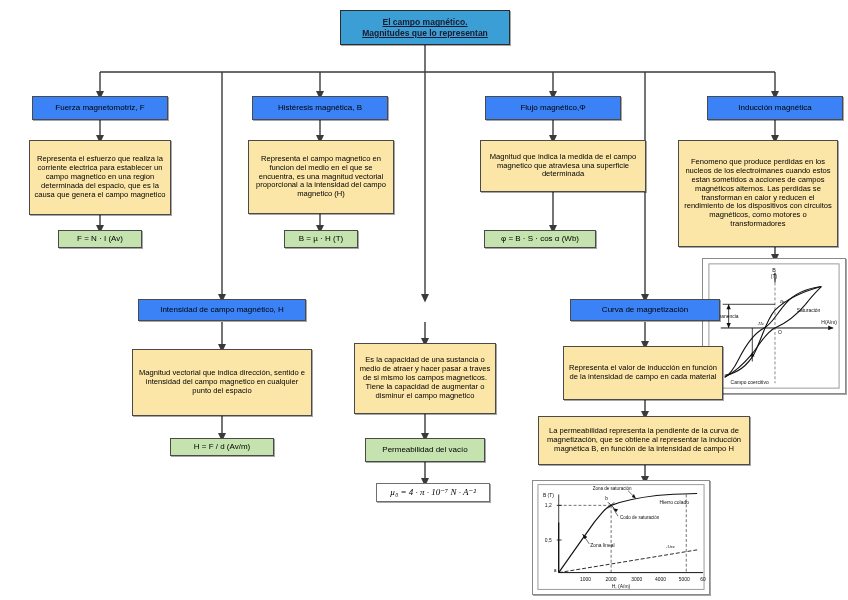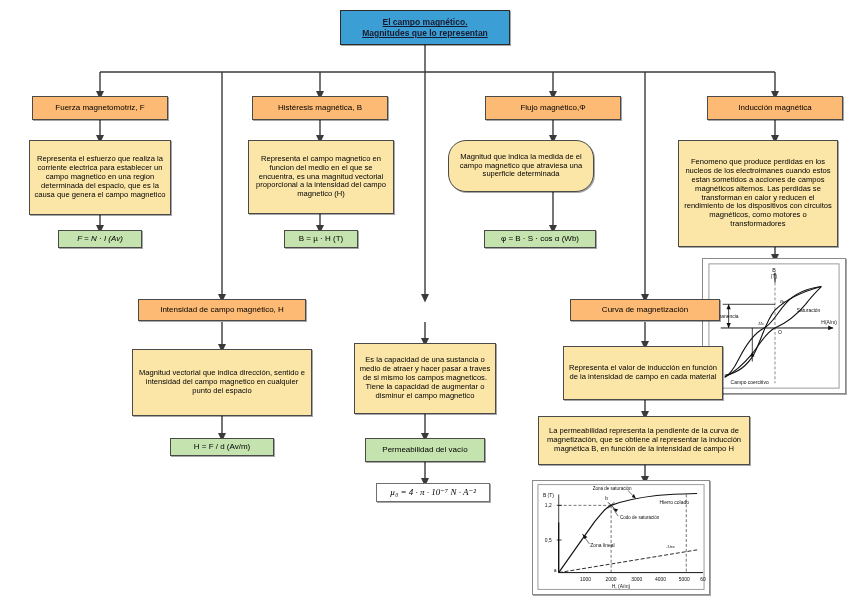--- a/index.html
+++ b/index.html
@@ -15,21 +15,21 @@
     display:flex;align-items:center;justify-content:center;
     text-align:center;line-height:1.18;
     color:#000000;
     box-shadow:1px 1px 0 rgba(0,0,0,.35);
   }
   .node span{display:block;padding:0 3px;}
   .root{
     background:#3b9fd6;border:1px solid #2b2b2b;
     font-weight:bold;font-size:8.5px;color:#1a1a2e;text-decoration:underline;
   }
-  .blue{background:#fdba74;border:1px solid #4a4a4a;font-size:8px;}
+  .blue{background:#3b82f6;border:1px solid #4a4a4a;font-size:8px;}
   .yellow{background:#fbe6a8;border:1px solid #4a4a4a;font-size:7.6px;}
   .green{background:#c4e3ae;border:1px solid #4a4a4a;font-size:8px;}
   .formula{background:#ffffff;border:1px solid #6f6f6f;font-size:9px;
            font-family:"Liberation Serif","DejaVu Serif",serif;font-style:italic;}
   .imgbox{background:#ffffff;border:1px solid #8a8a8a;padding:0;overflow:hidden;}
   svg.lines{position:absolute;left:0;top:0;width:848px;height:600px;pointer-events:none;}
   .chartwrap{position:absolute;}
   .chartwrap svg{display:block;}
 </style>
 </head>
@@ -87,38 +87,38 @@
     <span style="white-space:pre-line;">El campo magnético.
 Magnitudes que lo representan</span>
   </div>
 
   <div class="node blue" style="left:32px;top:96px;width:136px;height:24px;">
     <span>Fuerza magnetomotriz, F</span>
   </div>
   <div class="node yellow" style="left:29px;top:140px;width:142px;height:75px;">
     <span>Representa el esfuerzo que realiza la corriente electrica para establecer un campo magnetico en una region determinada del espacio, que es la causa que genera el campo magnetico</span>
   </div>
-  <div class="node green" style="left:58px;top:230px;width:84px;height:18px;font-style:italic;">
+  <div class="node green" style="left:58px;top:230px;width:84px;height:18px;">
     <span>F = N · I (Av)</span>
   </div>
 
   <div class="node blue" style="left:252px;top:96px;width:136px;height:24px;">
     <span>Histéresis magnética, B</span>
   </div>
   <div class="node yellow" style="left:248px;top:140px;width:146px;height:74px;">
     <span>Representa el campo magnetico en funcion del medio en el que se encuentra, es una magnitud vectorial proporcional a la intensidad del campo magnetico (H)</span>
   </div>
   <div class="node green" style="left:284px;top:230px;width:74px;height:18px;">
     <span>B = µ · H (T)</span>
   </div>
 
   <div class="node blue" style="left:485px;top:96px;width:136px;height:24px;">
     <span>Flujo magnético,Φ</span>
   </div>
-  <div class="node yellow" style="left:448px;top:140px;width:146px;height:52px;border-radius:18px;">
+  <div class="node yellow" style="left:480px;top:140px;width:166px;height:52px;">
     <span>Magnitud que indica la medida de el campo magnetico que atraviesa una superficie determinada</span>
   </div>
   <div class="node green" style="left:484px;top:230px;width:112px;height:18px;">
     <span>φ = B · S · cos α (Wb)</span>
   </div>
 
   <div class="node blue" style="left:707px;top:96px;width:136px;height:24px;">
     <span>Inducción magnética</span>
   </div>
   <div class="node yellow" style="left:678px;top:140px;width:160px;height:107px;">

